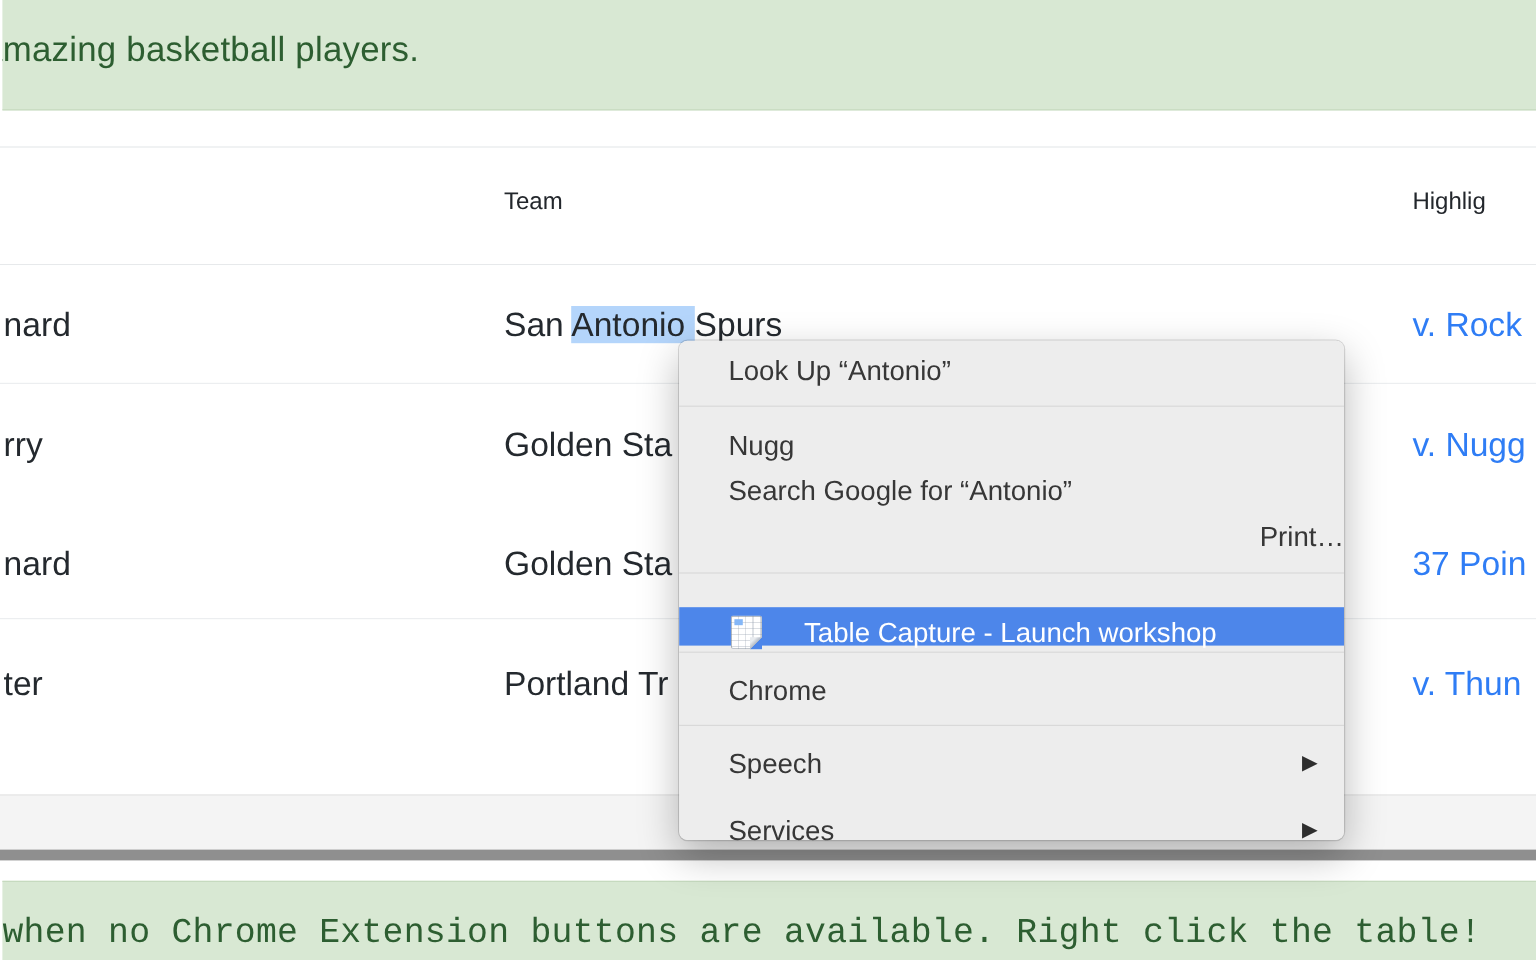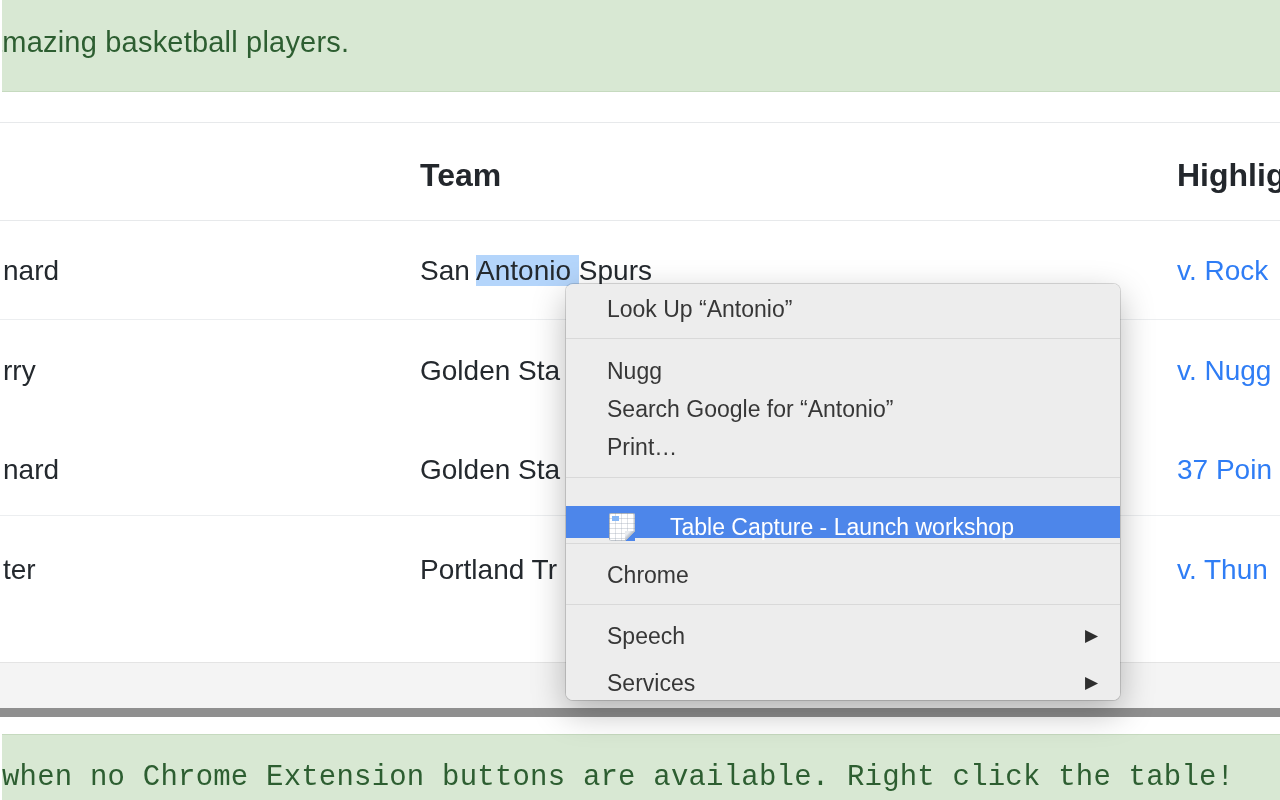--- a/index.html
+++ b/index.html
@@ -19,21 +19,21 @@
   }
   #top-banner .banner-text { left:-16px; top:26px; }
   #bottom-banner .banner-text { left:0px; top:26px;font-family:Liberation Mono, monospace; }
 
   
   #table-area { position:absolute; left:0; top:122px; width:1280px; }
   .thead {
     position:absolute; left:0; top:0; width:1280px; height:99px;
     border-top:1px solid #e7e9eb; border-bottom:1px solid #e7e9eb;
   }
-  .th { position:absolute; font-size:32px; font-weight:700; color:#23272c; top:34px; white-space:nowrap; }
+  .th { position:absolute; font-size:20px; font-weight:400; color:#23272c; top:34px; white-space:nowrap; }
   .th-team { left:420px; }
   .th-highlight { left:1177px; }
 
   .trow { position:absolute; left:0; width:1280px; height:99px; border-bottom:1px solid #eceef0; background:#fff; }
   .row-0 { top:99px; }
   .row-1 { top:199px; }
   .row-2 { top:295px; }
   .row-3 { top:395px; height:145px; border-bottom:none; }
   .cell { position:absolute; top:34px; font-size:28px; color:#24292e; white-space:nowrap; }
   .row-2 .cell, .row-3 .cell { top:37px; }
@@ -59,25 +59,25 @@
     z-index:20;
   }
   .menu-item {
     position:absolute; left:0; width:554px; height:38px;
     font-size:23px; color:#373737; line-height:38px;
     padding-left:41px; white-space:nowrap; cursor:default;
   }
   .mi-lookup   { top:6px; }
   .mi-copy     { top:68px; }
   .mi-search   { top:106px; }
-  .mi-print    { top:144px; }
+  .mi-print    { top:144px;text-align:right; }
   .mi-capture  { top:222px; height:32px; line-height:42px; background:#4d86ea; color:#ffffff; padding-left:104px; }
   .mi-inspect  { top:272px; }
   .mi-speech   { top:333px; }
-  .mi-services { top:380px; }
+  .mi-services { top:389px; }
   .menu-sep { position:absolute; left:0; width:554px; height:1px; background:#d9d9d9; }
   .sep-1 { top:54px; }
   .sep-2 { top:193px; }
   .sep-3 { top:259px; }
   .sep-4 { top:320px; }
   .submenu-arrow {
     position:absolute; right:22px; top:0; font-size:17px; color:#2e2e2e; line-height:inherit;
   }
 
   

